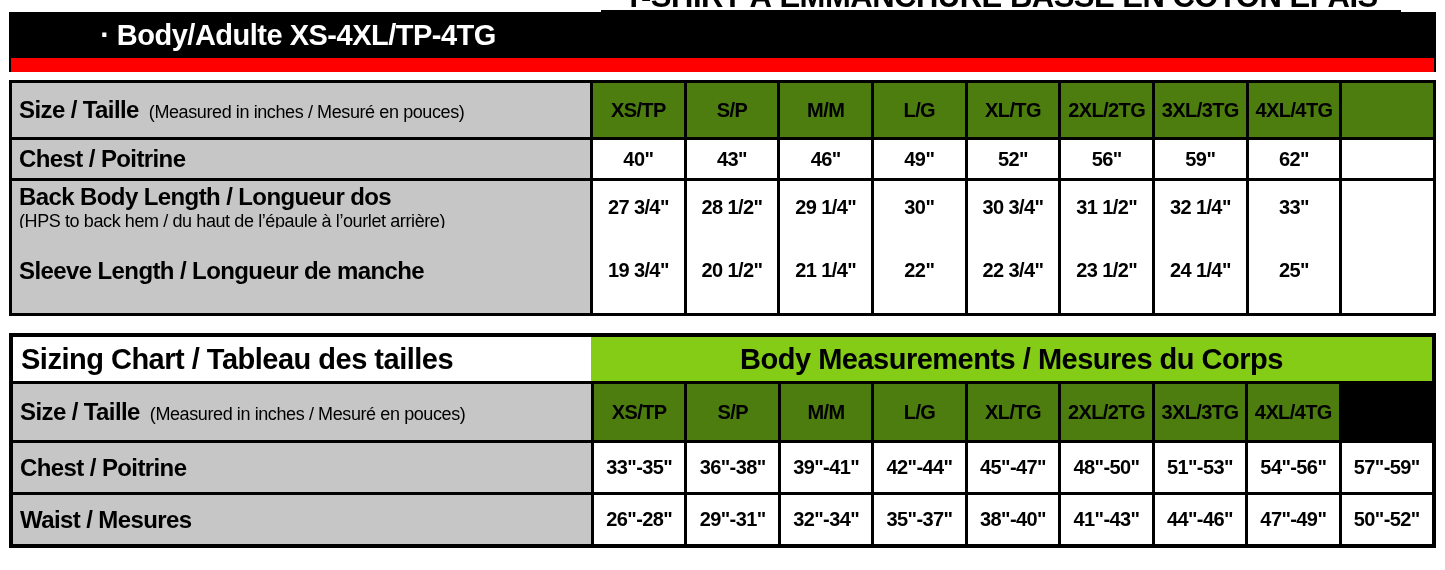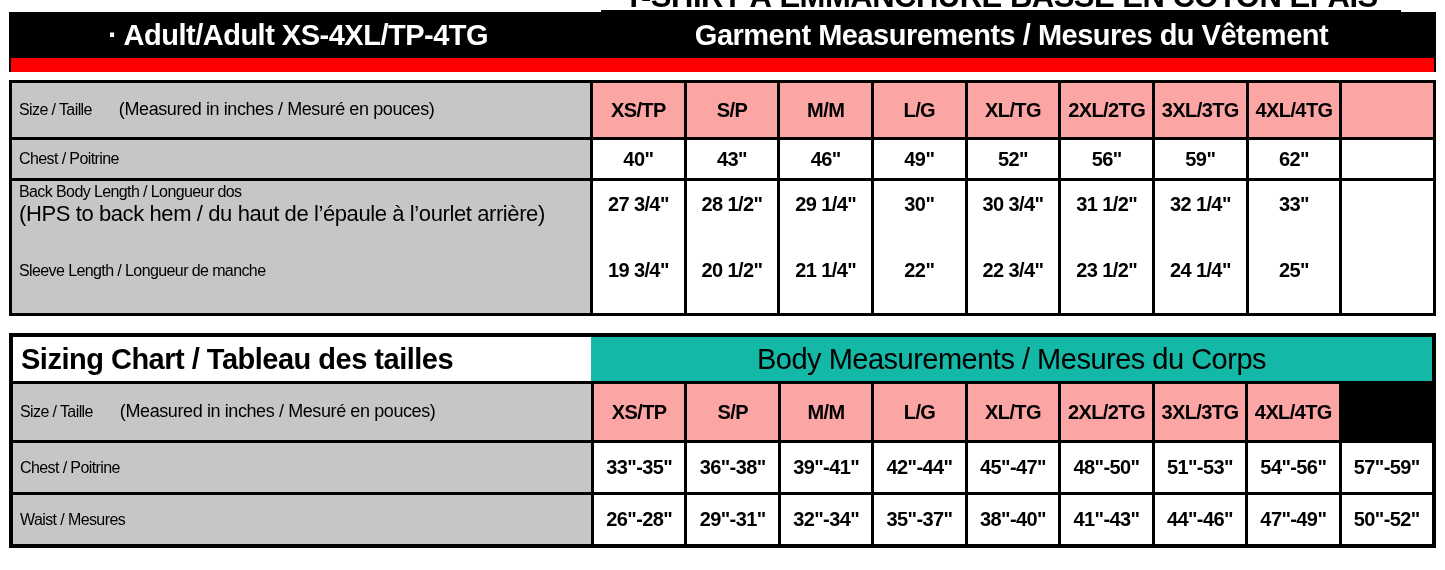--- a/index.html
+++ b/index.html
@@ -21,54 +21,53 @@
   .red-stripe { height: 14px; background: #ff0000; margin: 0 2px; }
   .gap8 { height: 8px; background: #fff; }
 
   
   .grid { background: #000; border: 3px solid #000; display: flex; flex-direction: column; gap: 3px; }
   .row { display: grid; grid-template-columns: 578px repeat(9, 1fr); gap: 3px; background: #000; }
   .label-cell { background: #c6c6c6; display: flex; flex-direction: column; justify-content: center;
                 padding: 2px 7px; text-align: left; }
   .cell { background: #fff; display: flex; align-items: center; justify-content: center;
           font-weight: bold; font-size: 20px; letter-spacing: -0.6px; white-space: nowrap; }
-  .head-cell { background: #fca5a5; }
+  .head-cell { background: #4d7c0f; }
   .lbl-line { line-height: 1.1; }
-  .lbl-bold { font-weight: normal; font-size: 16px; letter-spacing: -0.6px; }
-  .lbl-note { font-size: 18px; margin-left: 27px; letter-spacing: -0.4px; }
-  .lbl-sub  { font-size: 22px; line-height: 1.18; letter-spacing: -0.4px; }
+  .lbl-bold { font-weight: bold; font-size: 24px; letter-spacing: -0.6px; }
+  .lbl-note { font-size: 18px; margin-left: 10px; letter-spacing: -0.4px; }
+  .lbl-sub  { font-size: 18px; line-height: 1.18; letter-spacing: -0.4px; }
 
   .r-size   { height: 54px; }
   .r-chest  { height: 38px; }
   .r-back   { height: 44px; }
   .r-sleeve { height: 85px; }
 
   
   .body-table { margin-top: 17px; border-width: 4px; }
   .b-header { display: grid; grid-template-columns: 578px 1fr; background: #fff; height: 44px; align-items: center; }
   .b-header-left  { font-weight: bold; font-size: 29px; padding-left: 8px; letter-spacing: -0.5px; background:#fff; height:100%; display:flex; align-items:center; }
-  .b-header-right { font-weight: normal; font-size: 29px; text-align: center; letter-spacing: -0.5px; background:#14b8a6; height:100%; display:flex; align-items:center; justify-content:center; }
+  .b-header-right { font-weight: bold; font-size: 29px; text-align: center; letter-spacing: -0.5px; background:#84cc16; height:100%; display:flex; align-items:center; justify-content:center; }
   .r-bsize  { height: 56px; }
   .r-bval   { height: 49px; }
 </style>
 </head>
 <body>
 
 <div class="page">
 
   <div class="title-clip">
     <span class="title-text">T-SHIRT À EMMANCHURE BASSE EN COTON ÉPAIS</span>
     <div class="title-underline"></div>
   </div>
 
   <section>
     <div class="black-bar">
       <div class="bar-row">
-        <div class="bar-left">· Adult/Adult XS-4XL/TP-4TG</div>
-        <div class="bar-right">Garment Measurements / Mesures du Vêtement</div>
+        <div class="bar-left">· Body/Adulte XS-4XL/TP-4TG</div>
       </div>
       <div class="red-stripe"></div>
     </div>
     <div class="gap8"></div>
 
     <div class="grid">
       <div class="row r-size">
         <div class="label-cell">
           <div class="lbl-line">
             <span class="lbl-bold">Size / Taille</span><span class="lbl-note">(Measured in inches / Mesuré en pouces)</span>

